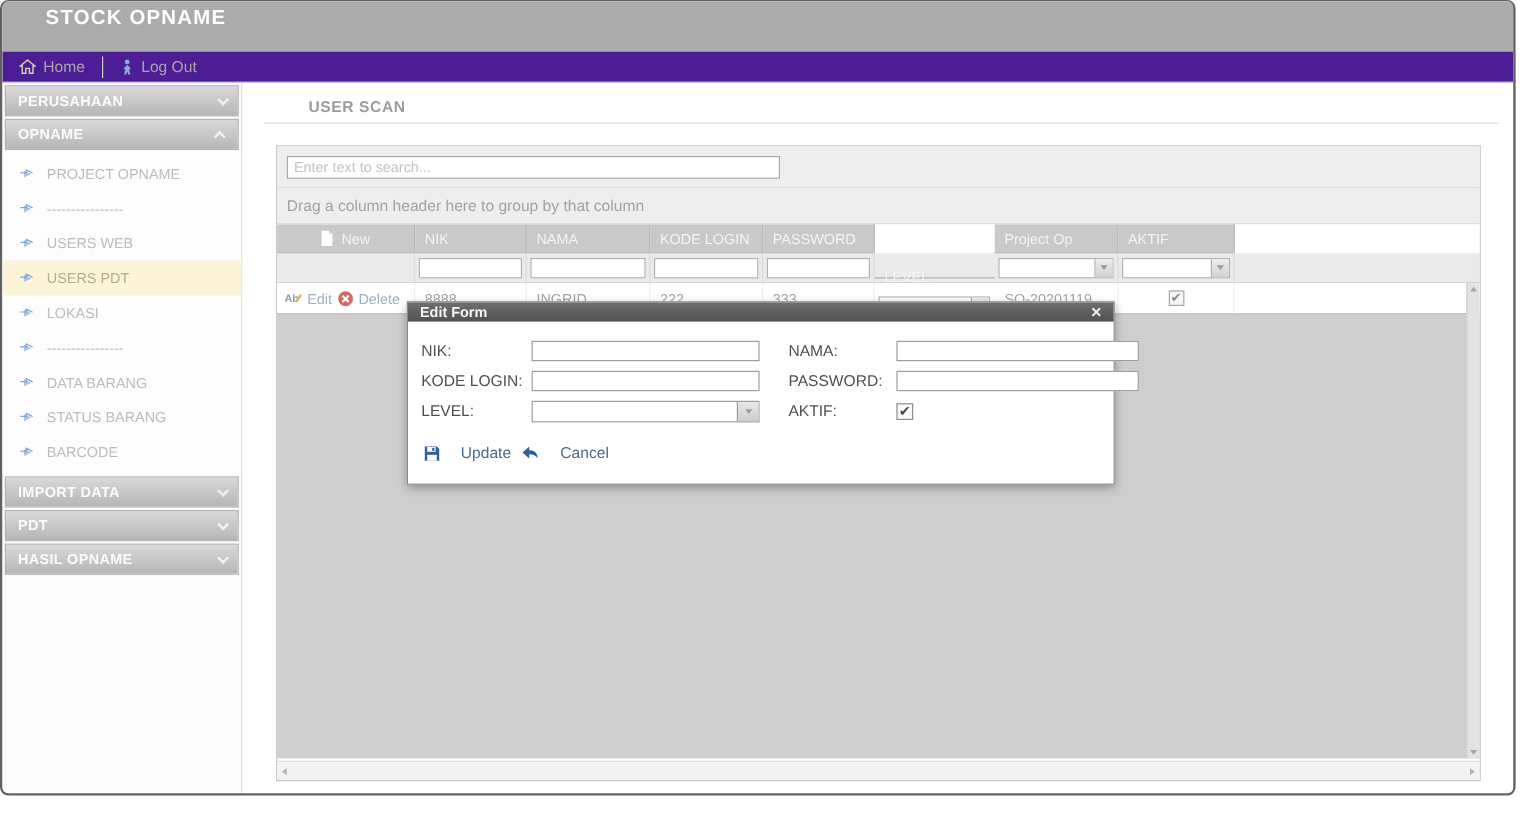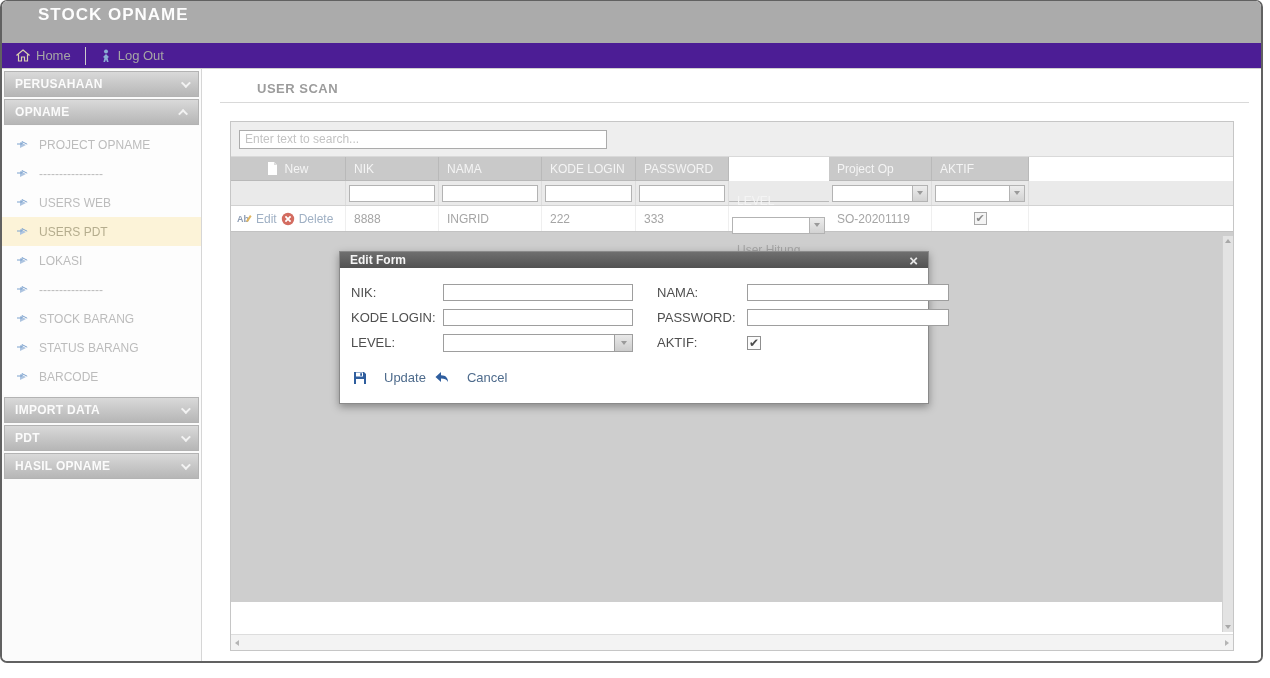--- a/index.html
+++ b/index.html
@@ -45,21 +45,21 @@
   .main { position:absolute; left:200px; top:68px; right:0; bottom:0; background:#fff; }
   .page-title { color:#9c9c9c; font-size:13px; font-weight:bold; letter-spacing:.5px;
                 padding:12px 0 6px 55px; }
   .title-rule { border:none; border-top:1px solid #d9d9d9; margin:0 12px 0 18px; }
 
   .grid { position:relative; margin:18px 0 0 28px; width:1004px; height:530px;
           border:1px solid #c6c6c6; background:#fff; font-size:12px; }
 
   .search-panel { height:35px; background:#eeeeee; border-bottom:1px solid #d9d9d9;
                   display:flex; align-items:center; padding-left:8px; }
-  .search-input { width:368px; height:19px; border:1px solid #ababab; background:#fff;
+  .search-input { width:411px; height:19px; border:1px solid #ababab; background:#fff;
                   font-size:12px; padding:0 5px; color:#777; font-family:"Liberation Sans",sans-serif;}
   .search-input::placeholder { color:#c3c3c3; }
 
   .group-panel { height:30px; background:#eeeeee; border-bottom:1px solid #d9d9d9;
                  display:flex; align-items:center; padding-left:8px;
                  color:#a3a3a3; font-size:13px; }
 
   .hdr-row { display:flex; height:24px; background:#fff; }
   .hdr-cell { background:#c9c9c9; border-right:1px solid #b9b9b9; border-bottom:1px solid #b9b9b9;
               color:#f4f4f4; display:flex; align-items:center; padding-left:8px; cursor:pointer; }
@@ -211,21 +211,21 @@
             <path d="M2 6 h6 V3 l6 3 -6 3 V6 Z" fill="#adc4e0"></path>
             <path d="M5 5 h5 V2.6 l5.2 2.6" fill="none" stroke="#7da3cf" stroke-width="1"></path>
           </svg>
         <span>----------------</span>
       </div>
       <div class="menu-item">
         <svg class="arrow-ic" viewBox="0 0 18 12">
             <path d="M2 6 h6 V3 l6 3 -6 3 V6 Z" fill="#adc4e0"></path>
             <path d="M5 5 h5 V2.6 l5.2 2.6" fill="none" stroke="#7da3cf" stroke-width="1"></path>
           </svg>
-        <span>STOCK BARANG</span>
+        <span>DATA BARANG</span>
       </div>
       <div class="menu-item">
         <svg class="arrow-ic" viewBox="0 0 18 12">
             <path d="M2 6 h6 V3 l6 3 -6 3 V6 Z" fill="#adc4e0"></path>
             <path d="M5 5 h5 V2.6 l5.2 2.6" fill="none" stroke="#7da3cf" stroke-width="1"></path>
           </svg>
         <span>STATUS BARANG</span>
       </div>
       <div class="menu-item">
         <svg class="arrow-ic" viewBox="0 0 18 12">
@@ -252,20 +252,23 @@
   <div class="main">
     <div class="page-title">USER SCAN</div>
     <hr class="title-rule">
 
     <div class="grid">
 
       <div class="search-panel">
         <input class="search-input" type="text" placeholder="Enter text to search..." style="">
       </div>
 
+      <div class="group-panel">
+        <span>Drag a column header here to group by that column</span>
+      </div>
 
       <div class="hdr-row">
         <div class="hdr-cell cmd col-cmd">
           <svg width="11" height="13" viewBox="0 0 11 13">
               <path d="M1 0 h6 l3 3 v10 h-9 Z" fill="#ffffff"></path>
               <path d="M7 0 l3 3 h-3 Z" fill="#dddddd"></path>
             </svg>
           <span>New</span>
         </div>
         <div class="hdr-cell col-0">

